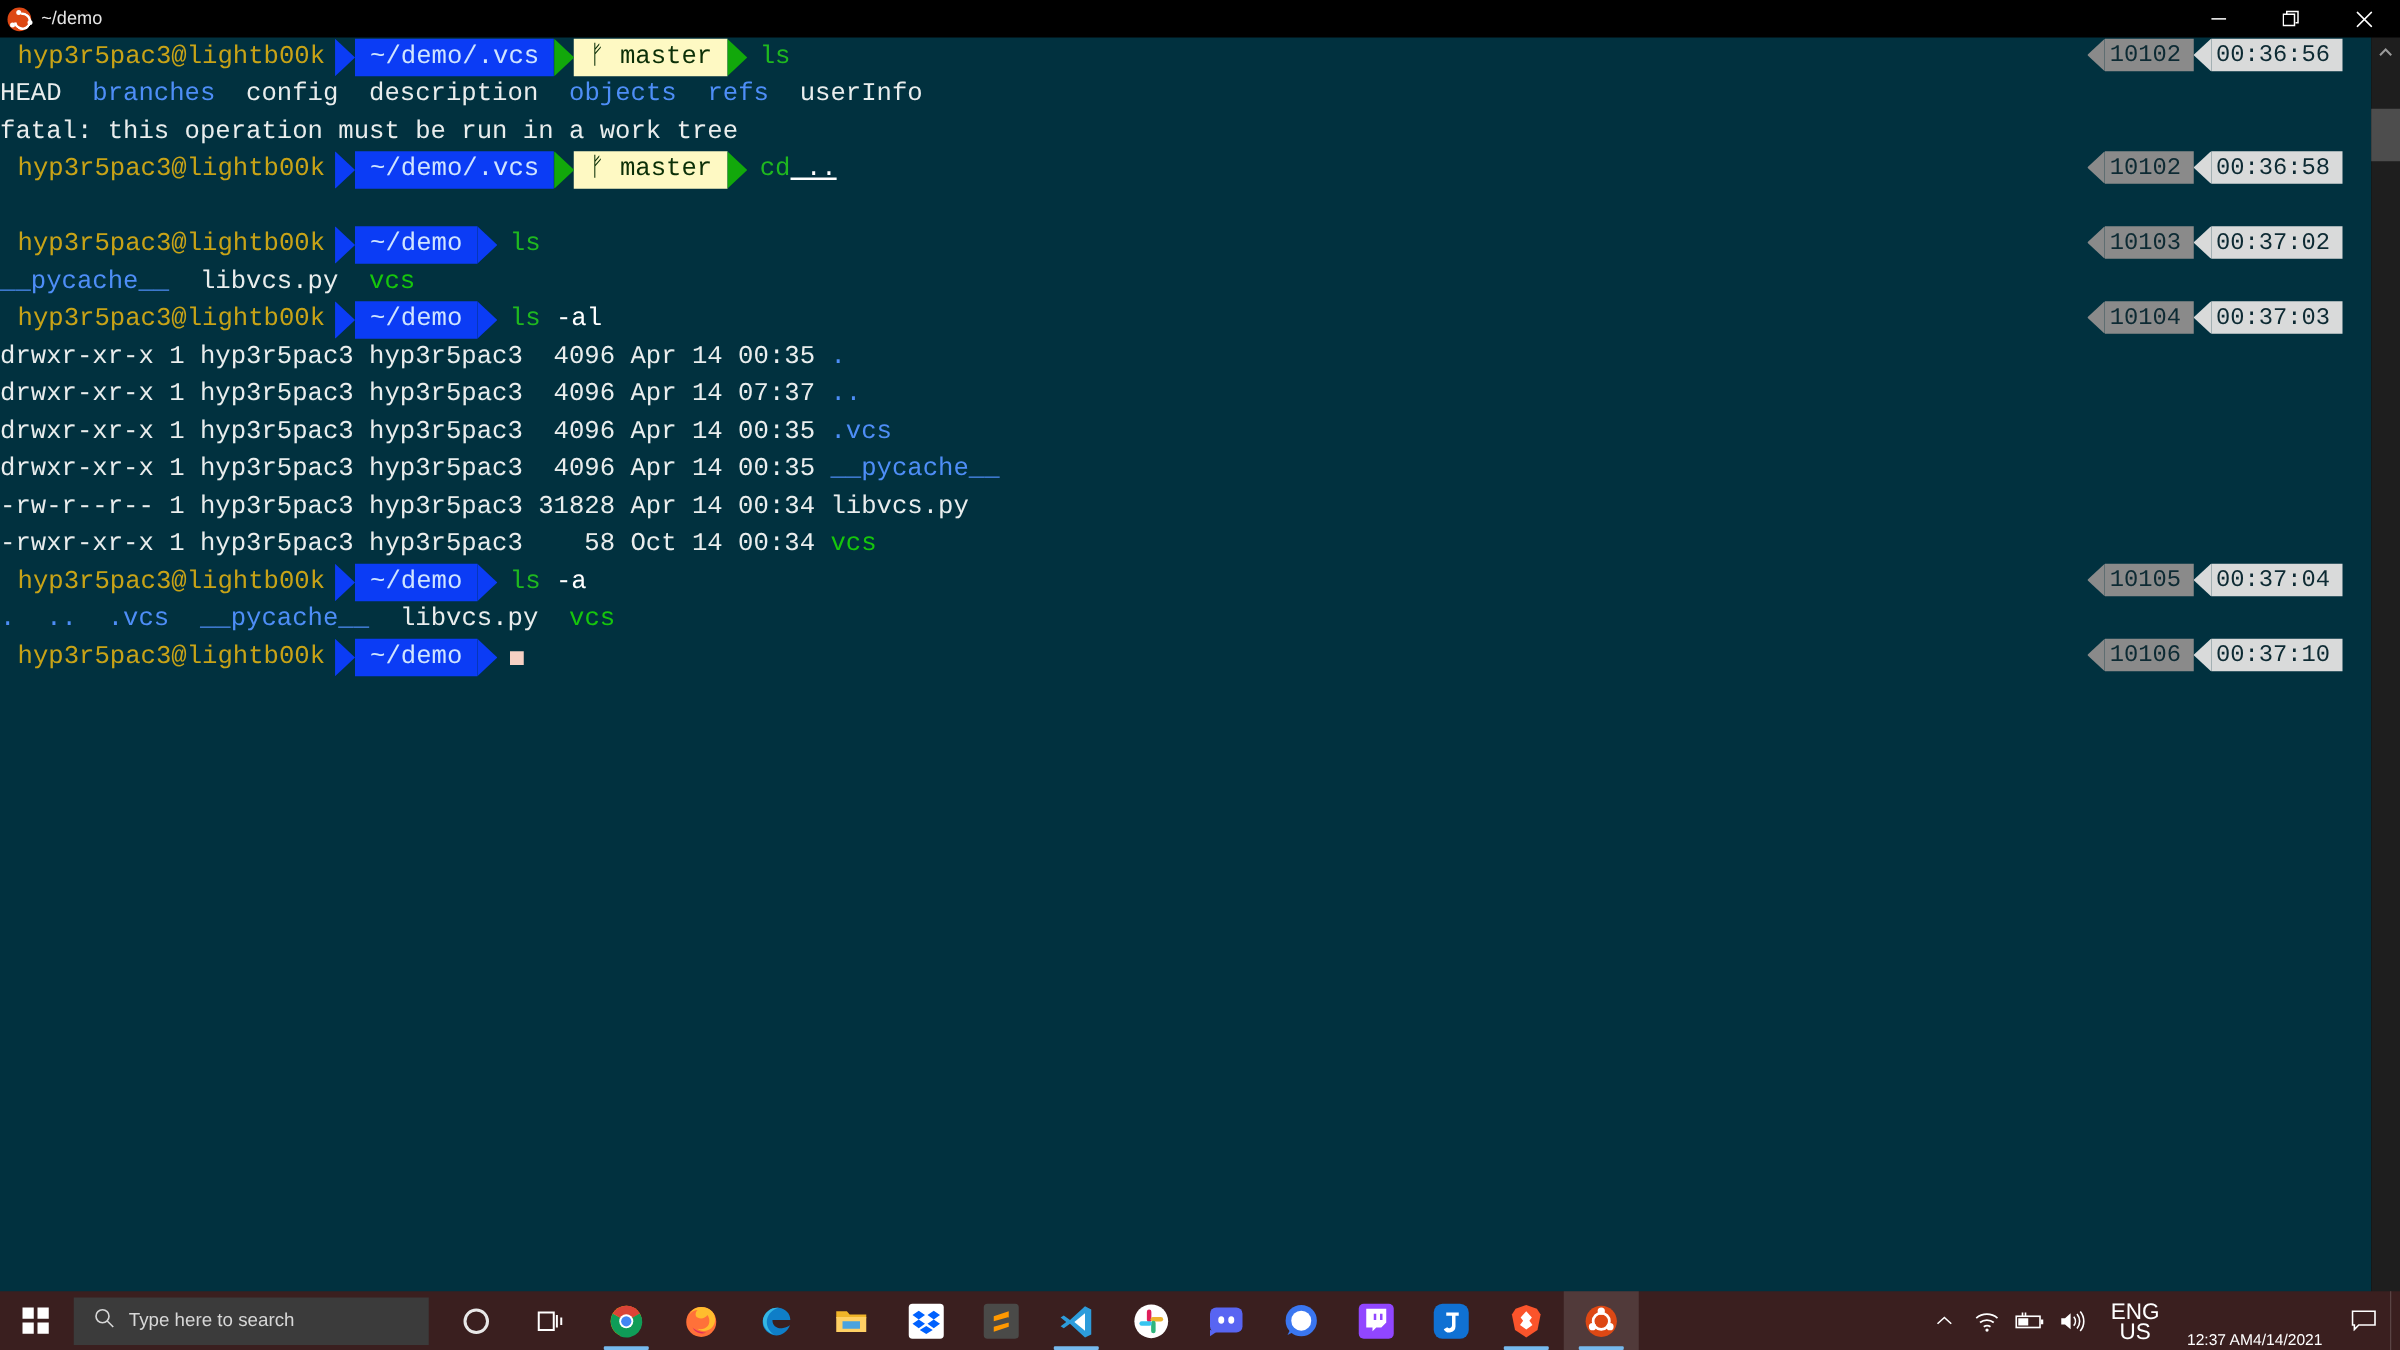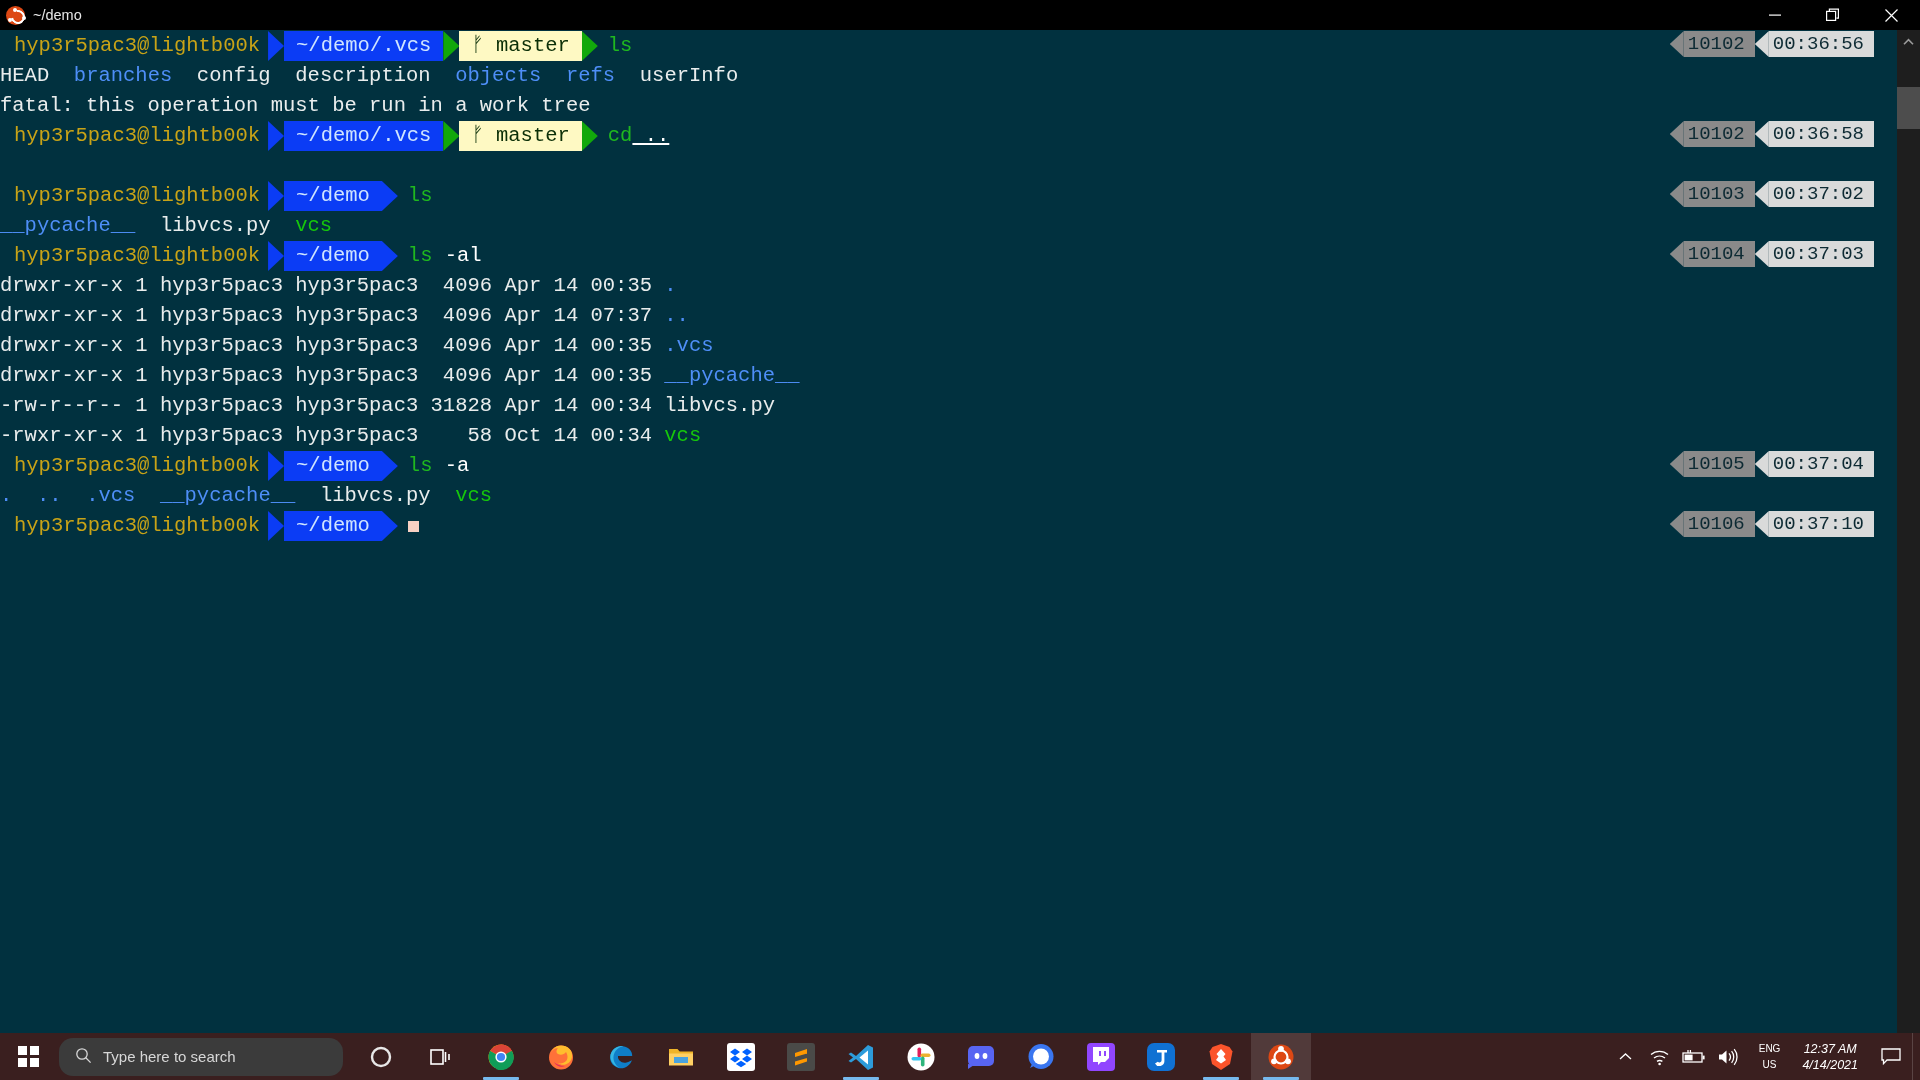--- a/index.html
+++ b/index.html
@@ -173,21 +173,20 @@
   .win-logo i { background: #ffffff; display: block; }
   #searchbox {
     width: 284px; height: 38px;
     background: #3b3b3b;
     display: flex; align-items: center; gap: 11px;
     padding-left: 16px;
     margin-left: 2px;
     color: #d7d7d7;
     font-family: "Liberation Sans", sans-serif;
     font-size: 15px;
-    border-radius: 14px;
   }
   #tasks { display: flex; align-items: center; height: 47px; margin-left: 8px; }
   .task {
     width: 60px; height: 47px;
     display: flex; align-items: center; justify-content: center;
     position: relative;
   }
   .task.active { background: rgba(255,255,255,0.12); }
   .task .ul {
     position: absolute; bottom: 0; height: 3px; width: 36px;
@@ -196,25 +195,25 @@
   .ico { width: 30px; height: 30px; display: block; }
   #tray {
     margin-left: auto; height: 47px;
     display: flex; align-items: center; gap: 0px; padding-right: 0px;
     color: #ffffff;
     font-family: "Liberation Sans", sans-serif;
   }
   .tray-ico { width: 34px; height: 47px; display: flex; align-items: center; justify-content: center; }
   #lang {
     display: flex; flex-direction: column; align-items: center; justify-content: center;
-    font-size: 10px; line-height: 16px; padding: 0 10px 0 14px; height: 47px;
+    font-size: 18px; line-height: 16px; padding: 0 10px 0 14px; height: 47px;
   }
   #clock {
-    display: flex; flex-direction: column; align-items: center; justify-content: center;
-    font-size: 12.5px; line-height: 16px; padding: 0 12px; height: 47px; font-style: italic;
+    display: flex; flex-direction: row; align-items: flex-end; justify-content: center;
+    font-size: 12.5px; line-height: 16px; padding: 0 12px; height: 47px;
   }
   #notif { width: 42px; height: 47px; display: flex; align-items: center; justify-content: center; }
   #showdesk { width: 8px; height: 47px; border-left: 1px solid #5a4444; }
 </style>
 </head>
 <body>
 
 <div id="titlebar">
   <div class="tb-left">
     <span class="ubuntu-logo"></span>

